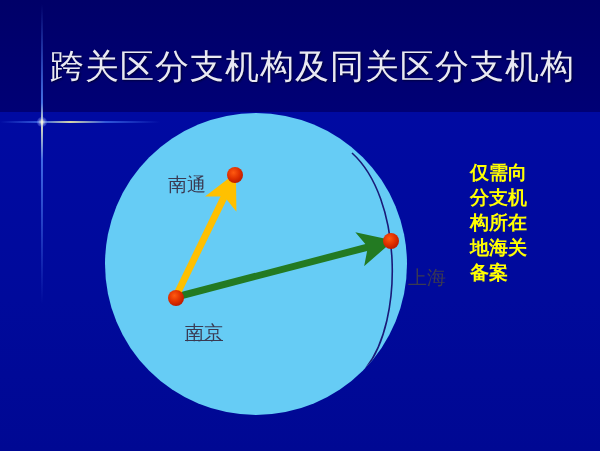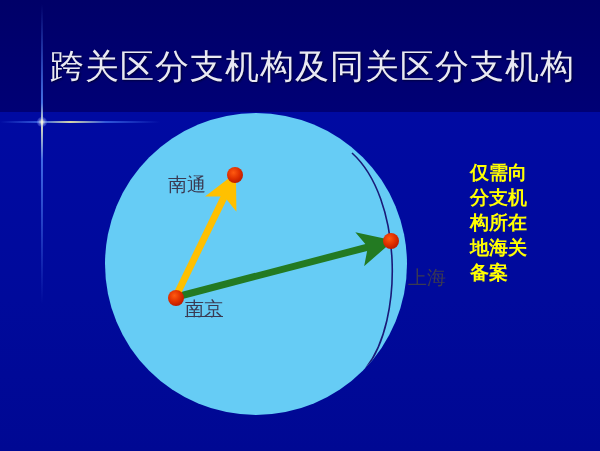--- a/index.html
+++ b/index.html
@@ -78,21 +78,21 @@
   
   .city-label {
     position: absolute;
     color: #3a3a52;
     font-size: 19px;
     line-height: 19px;
     white-space: nowrap;
     font-family: "DejaVu Sans", "Liberation Sans", sans-serif;
   }
   #label-nantong  { left: 168px; top: 175px; }
-  #label-nanjing  { left: 185px; top: 299px; text-decoration: underline; }
+  #label-nanjing  { left: 185px; top: 323px; text-decoration: underline; }
   #label-shanghai { left: 372px; top: 268px; margin-left: 36px; }
   
   .note {
     position: absolute;
     left: 470px; top: 160px;
     width: 110px;
     color: #ffff00;
     font-size: 19px;
     line-height: 25px;
     font-weight: bold;

